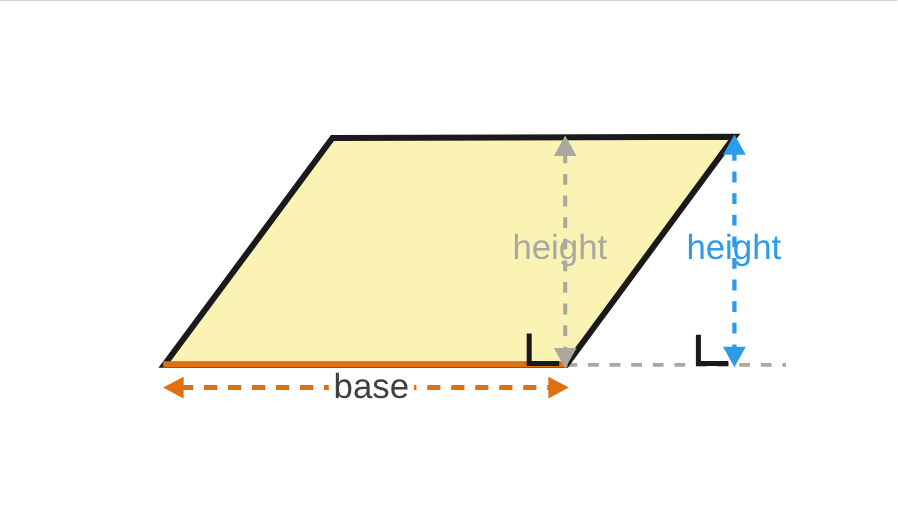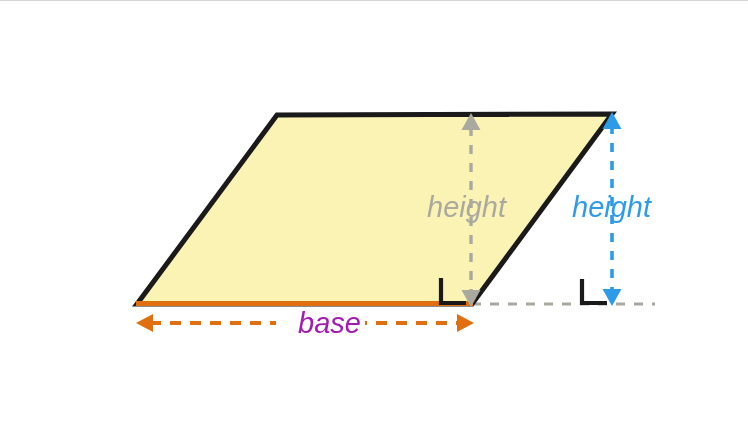--- a/index.html
+++ b/index.html
@@ -11,21 +11,20 @@
     font-family: "Liberation Sans", sans-serif;
   }
   #stage {
     position: relative;
     width: 748px;
     height: 421px;
     background: #ffffff;
     border-top: 1px solid #d4d4d4;
     box-sizing: border-box;
     overflow: hidden;
-    font-style: italic;
   }
   #figure {
     position: absolute;
     left: 0;
     top: 0;
     width: 748px;
     height: 421px;
     display: block;
   }
   .lbl {
@@ -43,24 +42,23 @@
     color: #a9a9a0;
   }
   #label-height-blue {
     left: 572px;
     top: 192px;
     color: #2e9be8;
   }
   #label-base {
     left: 274px;
     top: 308px;
-    color: #a21caf;
+    color: #404040;
     background: #ffffff;
     padding: 0 4px;
-    margin-left: 20px;
   }
 </style>
 </head>
 <body>
 
 <div id="stage">
 
   <svg id="figure" viewBox="0 0 748 421" xmlns="http://www.w3.org/2000/svg">
 
     <line x1="472" y1="303" x2="655" y2="303" stroke="#a9a9a0" stroke-width="3.2" stroke-dasharray="9 9" stroke-linecap="butt"></line>

